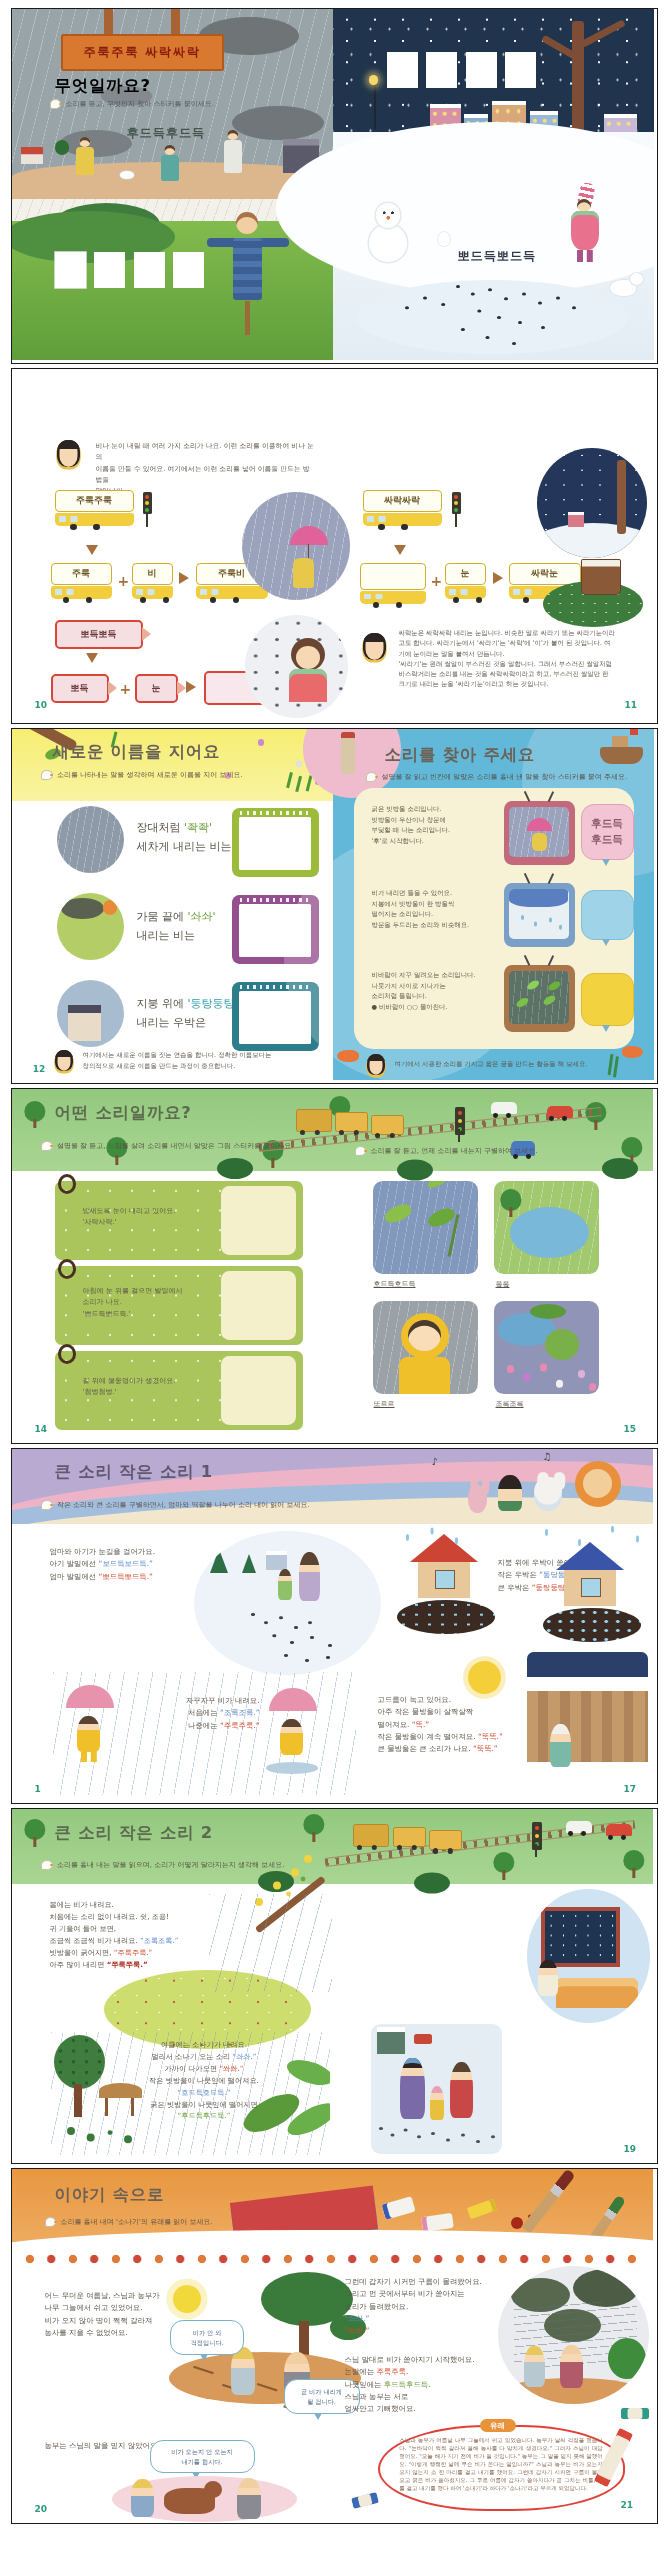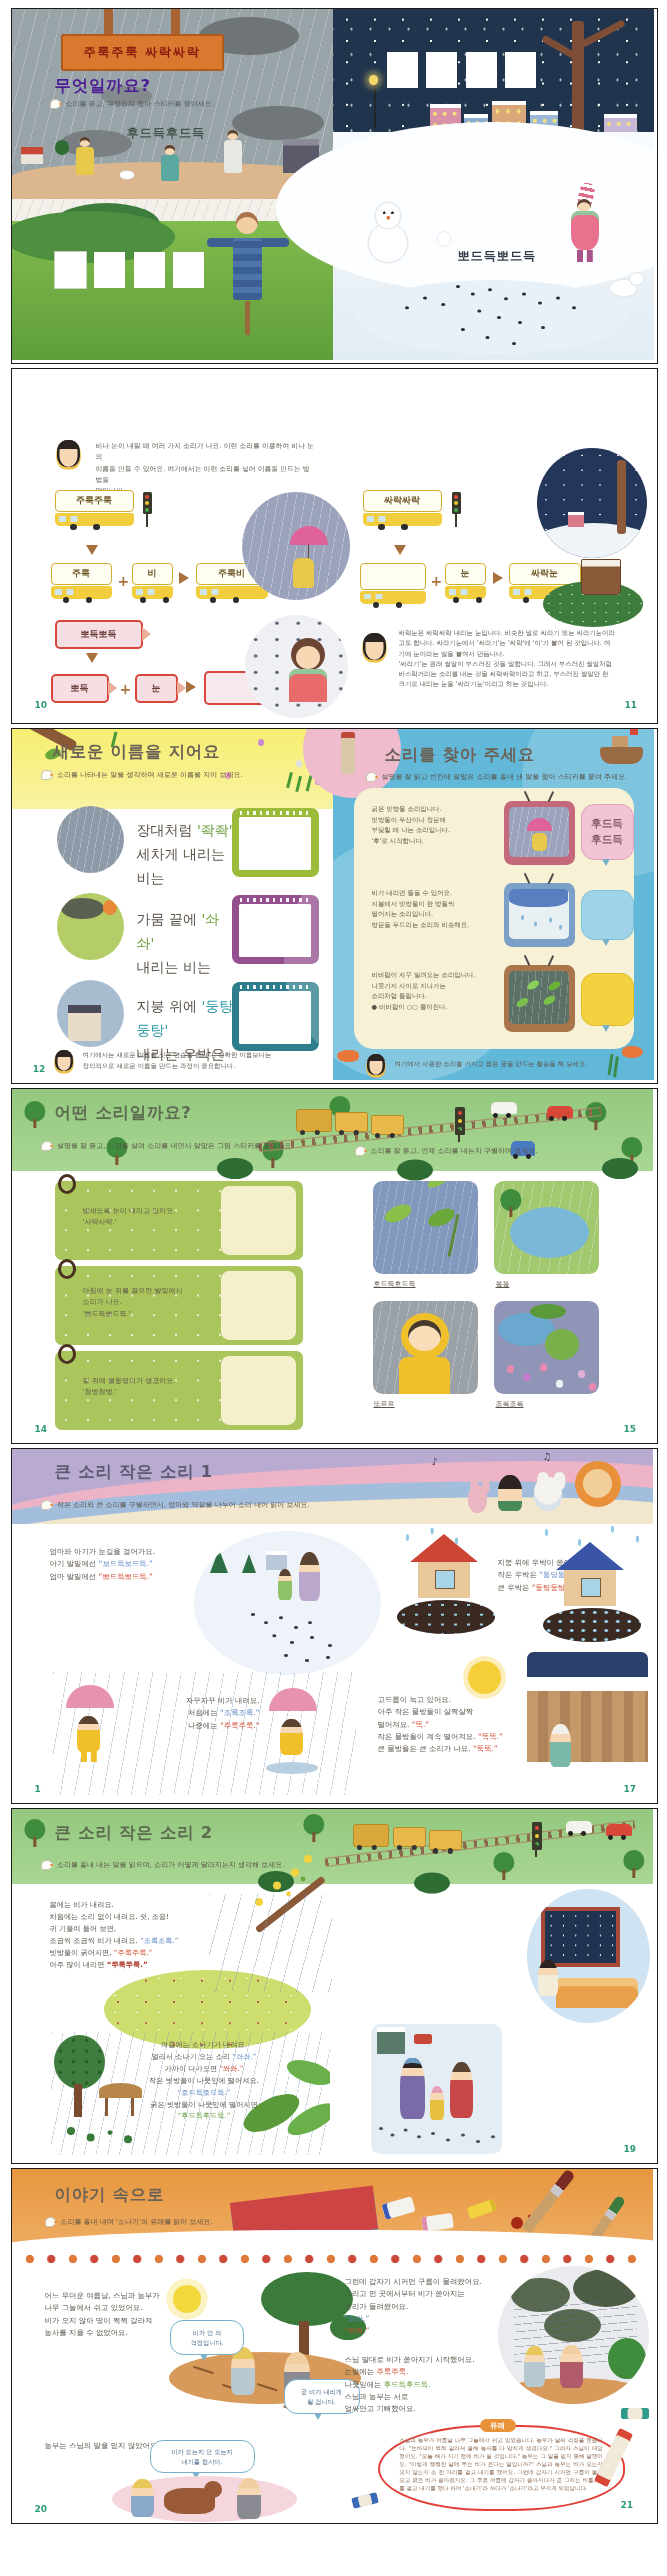--- a/index.html
+++ b/index.html
@@ -2,21 +2,21 @@
 <html style="font-size:13px"><head>
 <meta charset="utf-8">
 <style>
   html,body{margin:0;padding:0;background:#fff;}
   body{width:668px;font-family:"DejaVu Sans","Liberation Sans",sans-serif;}
   .page{width:668px;padding-top:8.2px;}
   .panel{position:relative;width:645px;height:354px;margin:0 auto 4px;border:1.6px solid #1a1a1a;background:#fff;overflow:hidden;}
   .abs{position:absolute;}
   .circ{border-radius:50%;}
   .txt{font-size:7.4px;line-height:1.65;color:#5b5348;white-space:pre-line;}
-  .txt-md{font-size:14px;line-height:1.7;color:#5b5348;white-space:pre-line;}
+  .txt-md{font-size:11px;line-height:1.7;color:#5b5348;white-space:pre-line;}
   .hand{font-weight:bold;color:#44524b;letter-spacing:0.8px;}
   .title{font-weight:bold;font-size:16.4px;color:#6b6257;letter-spacing:0.8px;white-space:nowrap;}
   .subtitle{display:flex;align-items:center;gap:4.1px;font-size:7px;color:#574f44;white-space:nowrap;}
   .note-ic{flex:0 0 auto;width:9.8px;height:8.2px;background:#fdfdf8;border:0.8px solid #c9c0ae;border-radius:60% 60% 60% 25%;position:relative;}
   .note-ic::after{content:"";position:absolute;right:-1.6px;top:2.5px;width:3.3px;height:2.5px;background:#e8923a;border-radius:50%;}
   .page-num{position:absolute;font-size:9px;font-weight:bold;color:#2f9a7a;}
   .c-red{color:#cf4a2e;}.c-dred{color:#a82818;font-weight:bold;}
   .c-blue{color:#5a86c5;}.c-green{color:#6a9c3a;}.c-teal{color:#2e9aa8;}
   .segs{white-space:pre-line;}
   .tri-d{width:0;height:0;border-left:6.6px solid transparent;border-right:6.6px solid transparent;border-top:10.7px solid #a8703c;}
@@ -77,21 +77,21 @@
     <div class="abs" style="left:0;top:0;width:321px;height:351px;">
       <div class="abs" style="left:0;top:0;width:321px;height:212px;background:#98a4a8;background-image:repeating-linear-gradient(104deg,rgba(255,255,255,.28) 0 0.8px,transparent 0.8px 12.3px);"></div>
       <div class="abs circ" style="left:187px;top:8.2px;width:100px;height:38px;background:#6f7477;"></div>
       <div class="abs circ" style="left:220px;top:97px;width:92px;height:34px;background:#70767a;"></div>
       <div class="abs circ" style="left:48px;top:121px;width:72px;height:27px;background:#797f82;"></div>
       <div class="abs circ" style="left:89px;top:77px;width:51px;height:19.7px;background:#83898c;"></div>
       <div class="abs" style="left:92px;top:0;width:9px;height:31px;background:#a86234;box-shadow:67px 0 #a86234;"></div>
       <div class="abs" style="left:49px;top:24.6px;width:159px;height:33px;background:#d8792f;border:2.5px solid #b25a1c;border-radius:2.5px;display:flex;align-items:center;justify-content:center;">
         <span style="font-weight:bold;font-size:12.3px;color:#8b1a0e;letter-spacing:1.6px;">주룩주룩 싸락싸락</span>
       </div>
-      <div class="title" style="position:absolute;left:43px;top:66px;color:#4c1d95;">무엇일까요?</div>
+      <div class="title" style="position:absolute;left:43px;top:66px;color:#000000;">무엇일까요?</div>
       <div class="subtitle" style="position:absolute;left:38px;top:90px;color:#4f585c;">
         <i class="note-ic"></i>
         <span>소리를 듣고, 무엇인지 찾아 스티커를 붙이세요.</span>
       </div>
       <div class="hand" style="position:absolute;left:115px;top:116px;font-size:12.3px;color:#45544d;">후드득후드득</div>
       <div class="abs" style="left:0;top:153px;width:321px;height:48px;background:#dcb68c;border-radius:50% 50% 0 0/14.8px;"></div>
       <div class="abs" style="left:9.8px;top:138px;width:21.3px;height:16.4px;background:#c84838;box-shadow:inset 0 -9.8px #e8e4da;"></div>
       <div class="abs" style="left:43px;top:131px;width:14.8px;height:14.8px;border-radius:50%;background:#2e6e34;box-shadow:238px 4.9px #2e6e34;"></div>
       <div class="abs" style="left:271px;top:130px;width:36px;height:34px;background:#5a5a6a;box-shadow:inset 0 6.6px #8a8a98;"></div>
       <div class="person" style="left:64px;top:138px;width:18px;height:28px;">
@@ -237,21 +237,21 @@
 고도 합니다. 싸라기눈에서 '싸라기'는 '싸락'에 '이'가 붙어 된 것입니다. 여
 기에 눈이라는 말을 붙여서 만듭니다.
 '싸라기'는 원래 쌀알이 부스러진 것을 말합니다. 그래서 부스러진 쌀알처럼
 바스락거리는 소리를 내는 것을 싸락싸락이라고 하고, 부스러진 쌀알만 한
 크기로 내리는 눈을 '싸라기눈'이라고 하는 것입니다.</div>
     <div class="page-num" style="left:613px;top:331px;">11</div>
   </section>
 
   <section class="panel">
     <div class="abs" style="left:0;top:0;width:321px;height:351px;">
-      <div class="abs" style="left:0;top:0;width:321px;height:80px;background:linear-gradient(#f6ee72,#f9f3a2);">
+      <div class="abs" style="left:0;top:0;width:321px;height:72px;background:linear-gradient(#f6ee72,#f9f3a2);">
         <div class="abs" style="left:-6.6px;top:-4.9px;width:75px;height:10.7px;background:#8a5a38;border-radius:4.9px;transform:rotate(28deg);"></div>
         <div class="abs circ" style="left:33px;top:19.7px;width:16.4px;height:9.8px;background:#6aa83a;transform:rotate(-20deg);box-shadow:98px -11.5px 0 -1.6px #8ac04a,197px -4.9px 0 -2.5px #6aa83a;"></div>
         <div class="abs circ" style="left:246px;top:9.8px;width:6.6px;height:6.6px;background:#c88ad0;box-shadow:38px 21.3px #e0e0e0,-33px 33px #e8a0b8,57px 39px #c88ad0;"></div>
         <div class="abs" style="left:276px;top:43px;width:2.5px;height:16.4px;background:#4a9a3a;transform:rotate(14deg);box-shadow:9.8px 1.6px #4a9a3a,19.7px -1.6px #4a9a3a,-180px 3.3px #4a9a3a;"></div>
         <div class="title" style="position:absolute;left:41px;top:11.5px;">새로운 이름을 지어요</div>
         <div class="subtitle" style="position:absolute;left:29.5px;top:41px;">
           <i class="note-ic"></i>
           <span>소리를 나타내는 말을 생각하며 새로운 이름을 지어 보세요.</span>
         </div>
       </div>

